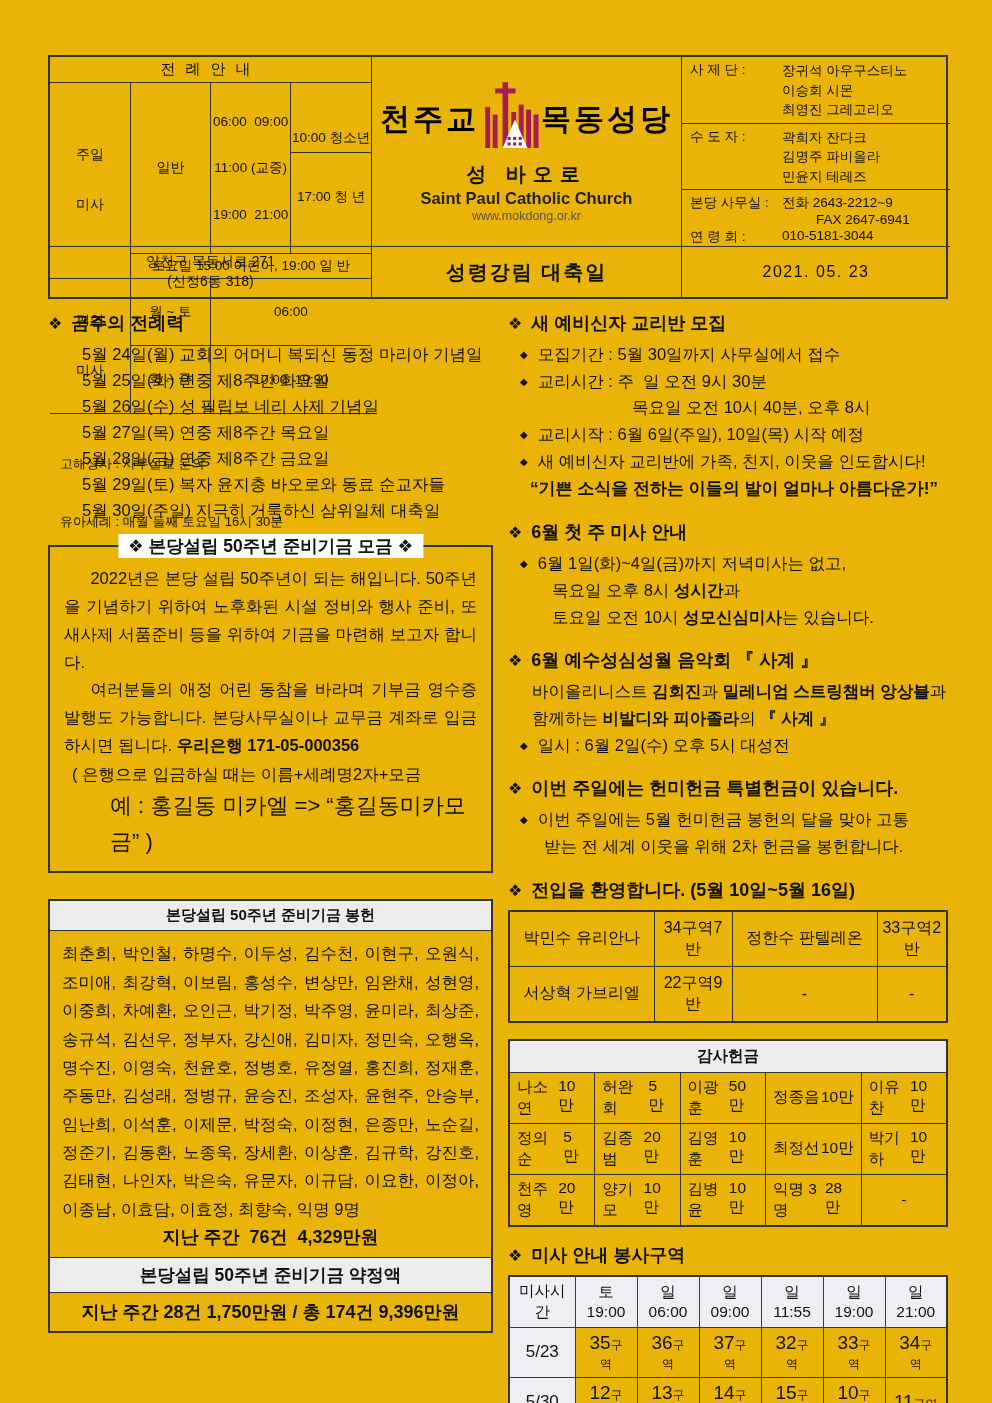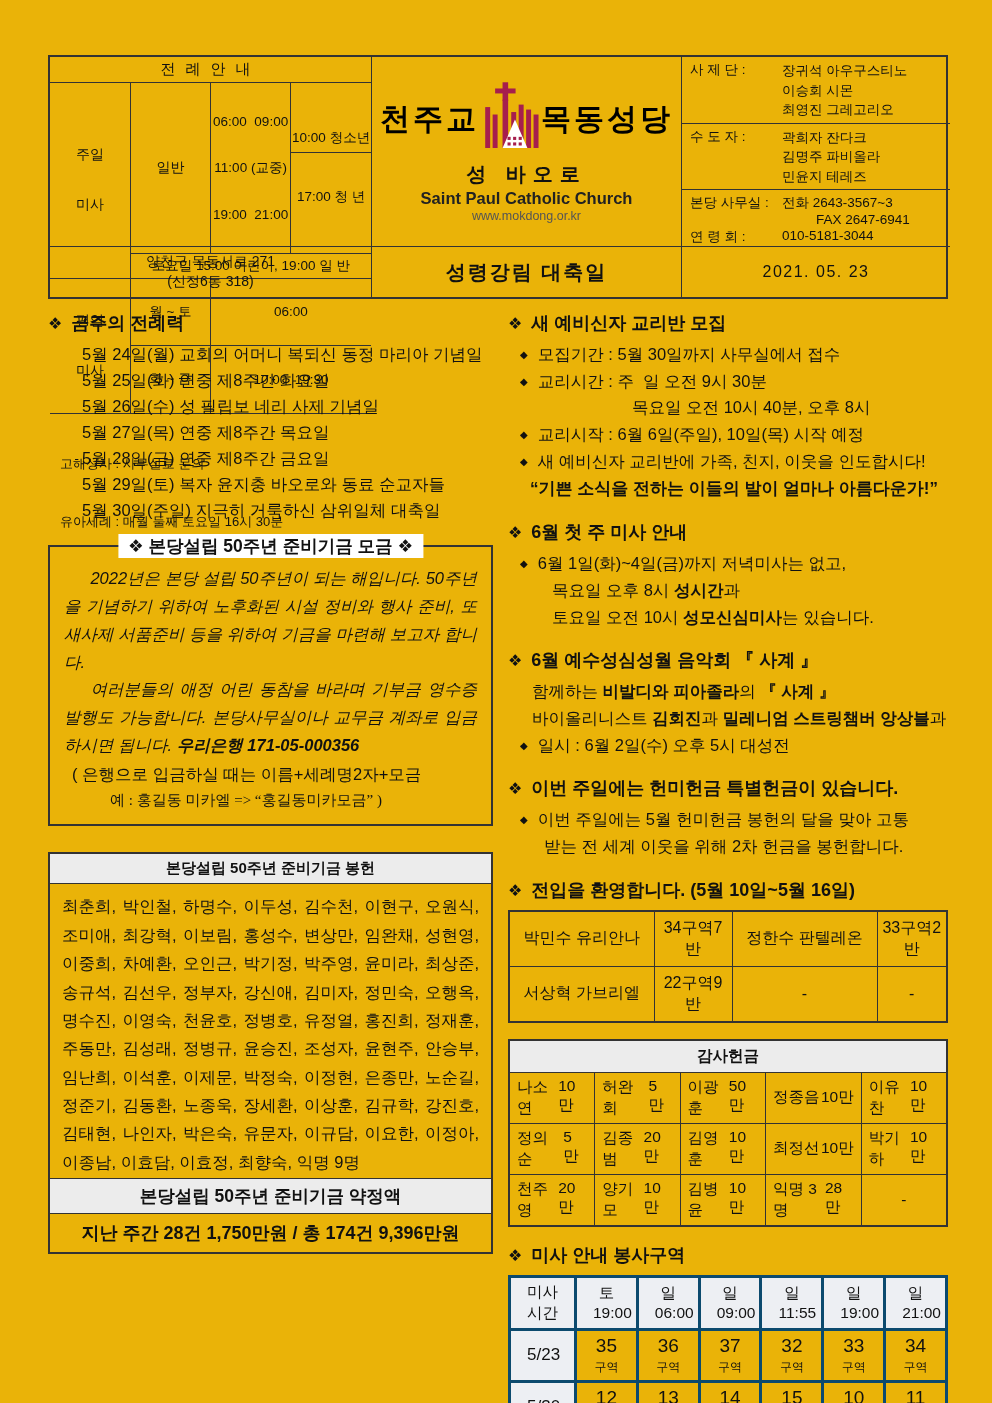--- a/index.html
+++ b/index.html
@@ -56,23 +56,23 @@
   .sec-h .mark { margin-right:9px; font-size:16px; }
   .cal-item { padding-left:34px; font-size:16.5px; line-height:1.58; }
 
   .bullet-line { display:flex; align-items:baseline; font-size:16.5px; line-height:1.62; }
   .bullet-line .bmark { flex:0 0 auto; font-size:10px; margin:0 10px 0 12px; position:relative; top:-2px; }
   .cont { font-size:16.5px; line-height:1.62; }
 
   
   .fund-box { border:2px solid #333; margin-top:22px; position:relative; padding:18px 14px 12px; }
   .fund-title { position:absolute; top:-13px; left:50%; transform:translateX(-50%); background:#fff; padding:0 10px; font-weight:bold; font-size:17.5px; white-space:nowrap; }
-  .fund-p { font-size:16.5px; line-height:1.68; text-align:justify; text-indent:1.6em;font-style:italic; }
+  .fund-p { font-size:16.5px; line-height:1.68; text-align:justify; text-indent:1.6em; }
   .fund-note1 { font-size:16.5px; line-height:1.62; padding-left:8px; margin-top:2px; }
-  .fund-note2 { font-size:15px; line-height:1.62; padding-left:46px;font-family:Liberation Serif, serif; }
+  .fund-note2 { font-size:22px; line-height:1.62; padding-left:46px; }
 
   
   .don-box { border:2px solid #333; margin-top:26px; }
   .don-title { background:#ececec; border-bottom:1px solid #333; text-align:center; font-weight:bold; font-size:15px; padding:5px 0; }
   .don-names { padding:8px 12px 2px; font-size:16.5px; line-height:1.72; text-align:justify; }
   .don-total { text-align:center; font-weight:bold; font-size:18px; padding:0 0 8px; white-space:pre-wrap; }
   .don-title2 { background:#ececec; border-top:1px solid #333; border-bottom:1px solid #333; text-align:center; font-weight:bold; font-size:17.5px; padding:5px 0; }
   .don-pledge { text-align:center; font-weight:bold; font-size:18px; padding:7px 0; }
 
   
@@ -93,21 +93,21 @@
 
   
   table.thanks { width:100%; border-collapse:collapse; border:2px solid #333; margin-top:16px; }
   table.thanks td { border:1px solid #333; font-size:15.5px; padding:4px 7px; }
   .thanks-title { background:#ececec; text-align:center; font-weight:bold; font-size:17.5px; padding:5px 0 !important; }
   .tcell { display:flex; justify-content:space-between; }
   .tcell.center { justify-content:center; }
 
   
   table.service { width:100%; border-collapse:collapse; border:2px solid #333; margin-top:8px; table-layout:fixed; }
-  table.service td { border:3px solid #0c4a6e; text-align:center; padding:4px 16px; font-size:15.5px; }
+  table.service td { border:1px solid #0c4a6e; text-align:center; padding:4px 8px; font-size:15.5px; }
   table.service td.shead { background:#edeff3; }
   table.service td.sdate { background:#edeff3; font-size:17px; }
   .area-num { font-size:19px; }
   .area-suf { font-size:12px; }
 
   
   .fin { display:grid; grid-template-columns:322px 310px 268px; border:2px solid #333; margin-top:14px; }
   .fin > div { text-align:center; font-weight:bold; font-size:17.5px; padding:5px 0; }
   .fin > div + div { border-left:1px solid #333; }
 </style>
@@ -212,21 +212,21 @@
         <span class="clergy-label">수  도  자 :</span>
         <span class="clergy-vals">
           <span>곽희자 잔다크</span>
           <span>김명주 파비올라</span>
           <span>민윤지 테레즈</span>
         </span>
       </div>
       <div class="clergy-row" style="flex-direction:column;">
         <div style="display:flex;">
           <span class="clergy-label">본당 사무실 :</span>
-          <span>전화 2643-3567~3</span>
+          <span>전화 2643-2212~9</span>
         </div>
         <div style="display:flex;">
           <span class="clergy-label"></span>
           <span class="fax-line">FAX 2647-6941</span>
         </div>
         <div style="display:flex; margin-top:1px;">
           <span class="clergy-label">연  령  회  :</span>
           <span>010-5181-3044</span>
         </div>
       </div>
@@ -261,20 +261,21 @@
         <div class="fund-title">❖ 본당설립 50주년 준비기금 모금 ❖</div>
         <p class="fund-p">2022년은 본당 설립 50주년이 되는 해입니다. 50주년을 기념하기 위하여 노후화된 시설 정비와 행사 준비, 또 새사제 서품준비 등을 위하여 기금을 마련해 보고자 합니다.</p>
         <p class="fund-p"><span>여러분들의 애정 어린 동참을 바라며 기부금 영수증 발행도 가능합니다. 본당사무실이나 교무금 계좌로 입금하시면 됩니다. </span><b class="inb">우리은행 171-05-000356</b></p>
         <div class="fund-note1">( 은행으로 입금하실 때는 이름+세례명2자+모금</div>
         <div class="fund-note2">예 : 홍길동 미카엘 =&gt; “홍길동미카모금” )</div>
       </div>
 
       <div class="don-box">
         <div class="don-title">본당설립 50주년 준비기금 봉헌</div>
         <div class="don-names">최춘희, 박인철, 하명수, 이두성, 김수천, 이현구, 오원식, 조미애, 최강혁, 이보림, 홍성수, 변상만, 임완채, 성현영, 이중희, 차예환, 오인근, 박기정, 박주영, 윤미라, 최상준, 송규석, 김선우, 정부자, 강신애, 김미자, 정민숙, 오행옥, 명수진, 이영숙, 천윤호, 정병호, 유정열, 홍진희, 정재훈, 주동만, 김성래, 정병규, 윤승진, 조성자, 윤현주, 안승부, 임난희, 이석훈, 이제문, 박정숙, 이정현, 은종만, 노순길, 정준기, 김동환, 노종욱, 장세환, 이상훈, 김규학, 강진호, 김태현, 나인자, 박은숙, 유문자, 이규담, 이요한, 이정아, 이종남, 이효담, 이효정, 최향숙, 익명 9명</div>
+        <div class="don-total">지난 주간  76건  4,329만원</div>
         <div class="don-title2">본당설립 50주년 준비기금 약정액</div>
         <div class="don-pledge">지난 주간 28건 1,750만원 / 총 174건 9,396만원</div>
       </div>
     </div>
 
     <div class="col-r">
 
       <div class="blk">
         <div class="sec-h">
           <span class="mark">❖</span>
@@ -311,22 +312,22 @@
           </div>
         <div class="cont cont-june"><span>목요일 오후 8시 </span><b class="inb">성시간</b><span>과</span></div>
         <div class="cont cont-june"><span>토요일 오전 10시 </span><b class="inb">성모신심미사</b><span>는 있습니다.</span></div>
       </div>
 
       <div class="blk" style="margin-top:18px;">
         <div class="sec-h">
           <span class="mark">❖</span>
           <span>6월 예수성심성월 음악회 『 사계 』</span>
         </div>
+        <div class="cont cont-concert"><span>바이올리니스트 </span><b class="inb">김회진</b><span>과 </span><b class="inb">밀레니엄 스트링챔버 앙상블</b><span>과</span></div>
         <div class="cont cont-concert"><span>함께하는 </span><b class="inb">비발디와 피아졸라</b><span>의 </span><b class="inb">『 사계 』</b></div>
-        <div class="cont cont-concert"><span>바이올리니스트 </span><b class="inb">김회진</b><span>과 </span><b class="inb">밀레니엄 스트링챔버 앙상블</b><span>과</span></div>
         <div class="bullet-line">
             <span class="bmark">◆</span>
             <span>일시 : 6월 2일(수) 오후 5시 대성전</span>
           </div>
       </div>
 
       <div class="blk" style="margin-top:18px;">
         <div class="sec-h">
           <span class="mark">❖</span>
           <span>이번 주일에는 헌미헌금 특별헌금이 있습니다.</span>

